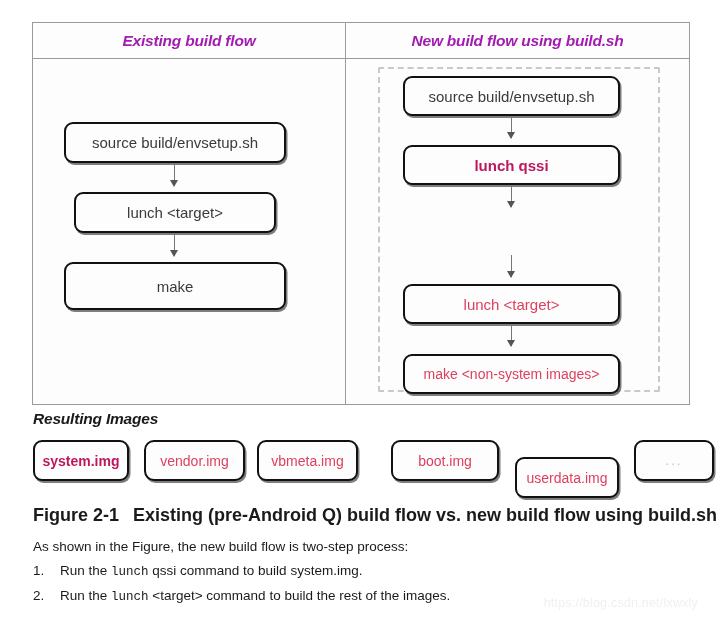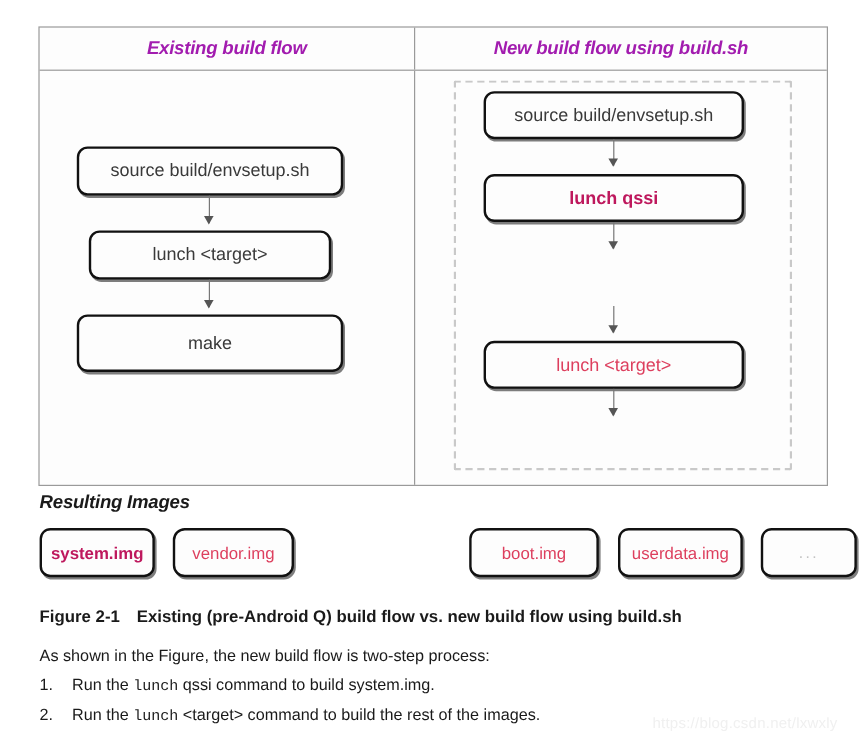--- a/index.html
+++ b/index.html
@@ -138,29 +138,29 @@
     border-radius:9px;
     background:#fdfdfd;
     display:flex;align-items:center;justify-content:center;
     font-size:14px;
     box-shadow:1.5px 2px 0 rgba(20,20,20,0.55);
   }
   .ib0{left:0px;   width:96px;}
   .ib1{left:111px; width:101px;border-radius:10px;}
   .ib2{left:224px; width:101px;}
   .ib3{left:358px; width:108px;}
-  .ib4{left:482px; width:104px;}
+  .ib4{left:482px; width:104px;margin-top:17px;}
   .ib5{left:601px; width:80px;}
   .ellip{color:#c2c2c2;letter-spacing:2px;font-size:13px;}
 
   
   .caption{
     position:absolute;
     left:33px; top:505px;
-    font-weight:bold;font-size:14px;
+    font-weight:bold;font-size:18px;
     color:#1a1a1a;
     white-space:nowrap;
   }
   .caption .cap-num{margin-right:14px;}
   .para{
     position:absolute;
     left:33px; top:539px;
     font-size:13.5px;
     color:#1a1a1a;
   }
@@ -217,30 +217,32 @@
       <div class="arrow ra ra1"></div>
 
       <div class="flowbox rb rb2 blue">lunch qssi</div>
       <div class="arrow ra ra2"></div>
 
       <div class="arrow ra ra3"></div>
 
       <div class="flowbox rb rb4 red">lunch &lt;target&gt;</div>
       <div class="arrow ra ra4"></div>
 
+      <div class="flowbox rb rb5 red small">make &lt;non-system images&gt;</div>
     </div>
 
   </div>
 </div>
 
 <div class="resulting-title">Resulting Images</div>
 
 <div class="img-row">
   <div class="imgbox ib0 blue">system.img</div>
   <div class="imgbox ib1 red">vendor.img</div>
+  <div class="imgbox ib2 red">vbmeta.img</div>
   <div class="imgbox ib3 red">boot.img</div>
   <div class="imgbox ib4 red">userdata.img</div>
   <div class="imgbox ib5 ellip">...</div>
 </div>
 
 <div class="caption">
   <span class="cap-num">Figure 2-1</span><span>Existing (pre-Android Q) build flow vs. new build flow using build.sh</span>
 </div>
 
 <div class="para">As shown in the Figure, the new build flow is two-step process:</div>

